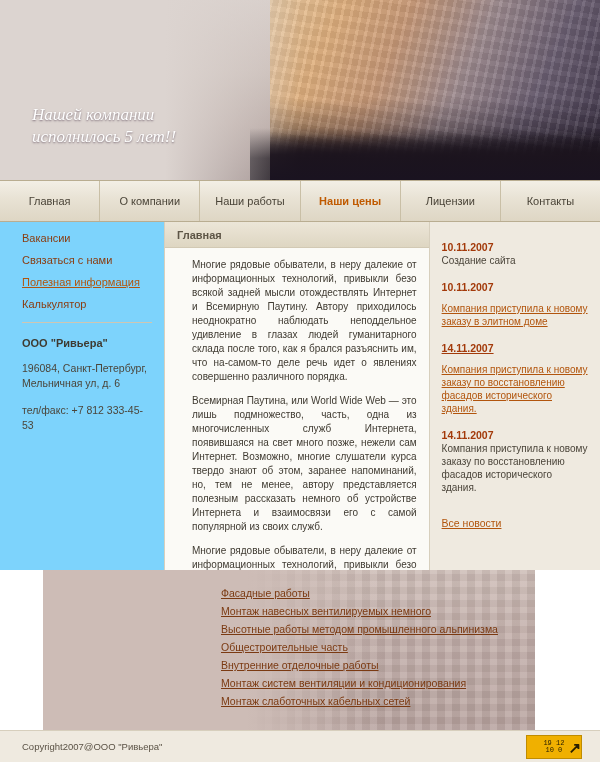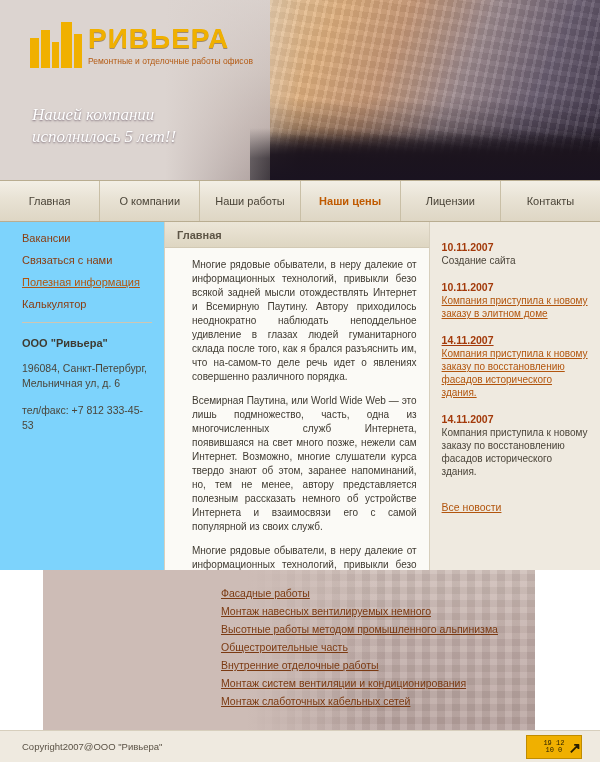--- a/index.html
+++ b/index.html
@@ -202,21 +202,21 @@
 
   
   .news-item { margin-bottom: 13px; }
   .news-date {
     font-size: 10.5px; color: #a33a0a; font-weight: bold; line-height: 14px;
   }
   .news-date.u { text-decoration: underline; }
   .news-text {
     font-size: 10px; color: #4b453a; line-height: 13px;
   }
-  .news-text a, .news-text.link { color: #b2550d; text-decoration: underline; }
+  .news-text a, .news-text.link { color: #b2550d; text-decoration: underline; margin-top: 8px; }
   .all-news {
     display:inline-block;
     font-size: 10.5px; color: #b2550d; text-decoration: underline;
     margin-top: 10px;
   }
 
   
   .services {
     position: relative;
     width: 492px; height: 160px;
@@ -278,33 +278,20 @@
 </head>
 <body>
 
 <div id="page">
 
   <div class="hero">
     <div class="hero-photo"></div>
     <div class="hero-left-fade"></div>
     <div class="hero-mountain"></div>
 
-    <div class="logo-wrap">
-      <div class="logo-mark">
-        <span class="b1"></span>
-          <span class="b2"></span>
-          <span class="b3"></span>
-        <span class="b4"></span>
-          <span class="b5"></span>
-      </div>
-      <div class="logo-text">
-        <div class="logo-title">РИВЬЕРА</div>
-        <div class="logo-sub">Ремонтные и отделочные работы офисов</div>
-      </div>
-    </div>
 
     <div class="hero-head" style="white-space:pre-line;">Нашей компании
 исполнилось 5 лет!!</div>
   </div>
 
   <div class="nav">
     <div class="nav-item">Главная</div>
     <div class="nav-item">О компании</div>
     <div class="nav-item">Наши работы</div>
     <div class="nav-item active">Наши цены</div>

